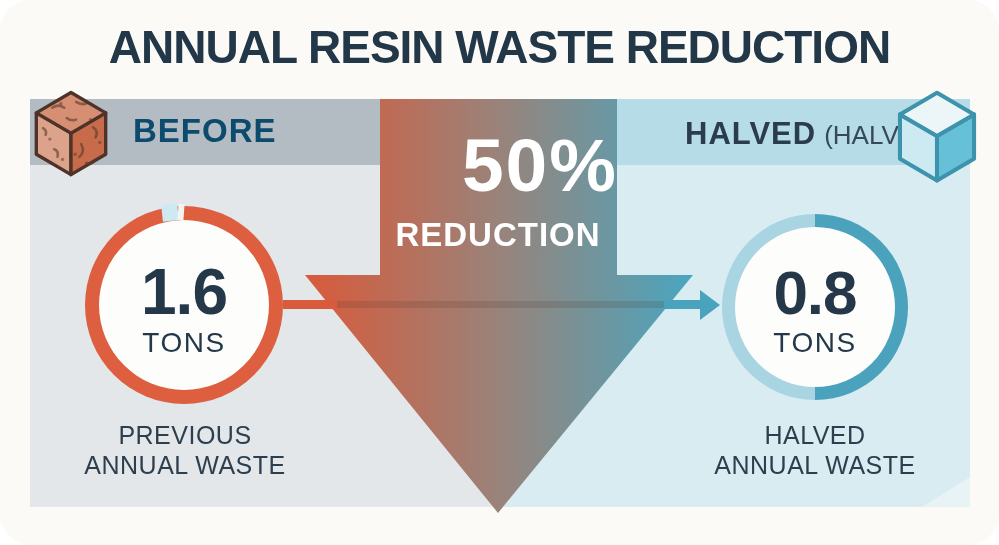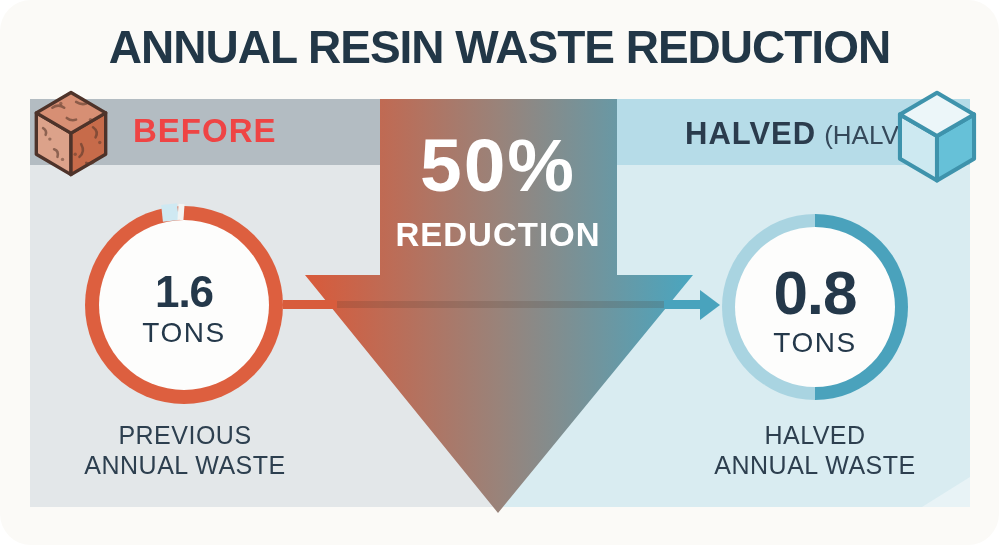--- a/index.html
+++ b/index.html
@@ -19,35 +19,35 @@
   }
 
   
   .panel-left  { left:30px;  top:99px; width:468px; height:408px; background:#e3e7e9; }
   .panel-right { left:498px; top:99px; width:472px; height:408px; background:#d9ecf1; }
   .band-left   { left:30px;  top:99px; width:468px; height:66px;  background:#b3bcc2; }
   .band-right  { left:498px; top:99px; width:472px; height:66px;  background:#b6dce8; }
 
   .before-label {
     left:133px; top:112px; font-size:33px; font-weight:bold;
-    letter-spacing:1px; color:#ef4444;text-align:center;
+    letter-spacing:1px; color:#0c4a6e;text-align:center;
   }
   .after-label-wrap { left:685px; top:116px; white-space:nowrap; }
   .after-label {
     font-size:31px; font-weight:bold; letter-spacing:1px; color:#2b3c4d;
   }
   .after-note {
     font-size:26px; font-weight:400; color:#35495a; margin-left:8px;
   }
 
   
   .big-arrow { left:305px; top:99px; width:388px; height:414px; }
 
   .pct {
-    left:378px; top:128px; width:240px; text-align:center;
+    left:378px; top:128px; width:240px; text-align:right;
     font-size:75px; font-weight:bold; color:#ffffff; letter-spacing:2px;
     line-height:1;
   }
   .pct-label {
     left:378px; top:216px; width:240px; text-align:center;
     font-size:33px; font-weight:bold; color:#ffffff; letter-spacing:1px;
   }
 
   
   .hline-left  { left:283px; top:300px; width:54px;  height:9px; background:#d85c3c; }
@@ -72,21 +72,21 @@
   .circle-inner {
     position:absolute; border-radius:50%; background:#fdfdfc;
     display:flex; flex-direction:column; align-items:center; justify-content:center;
   }
   .circle-before .circle-inner { inset:14px; padding-top:8px; }
   .circle-after  .circle-inner { inset:13px; padding-top:6px; }
   .ring-gap-tick  { left:162px; top:204px; width:16px; height:17px; background:#cfe9f2; transform:rotate(-6deg); }
   .ring-gap-space { left:178px; top:204px; width:6px;  height:16px; background:#f3f4f2; transform:rotate(4deg); }
 
   .stat-value {
-    font-size:44px; font-weight:bold; color:#24384a; line-height:1; letter-spacing:-1px;
+    font-size:64px; font-weight:bold; color:#24384a; line-height:1; letter-spacing:-1px;
   }
   .circle-after .stat-value { font-size:62px; }
   .stat-unit {
     font-size:28px; font-weight:normal; color:#24384a; letter-spacing:1.5px; margin-top:3px;
   }
 
   
   .caption {
     width:300px; text-align:center; font-size:25px; font-weight:400;
     color:#2d3f4f; line-height:1.18; letter-spacing:0.5px;

